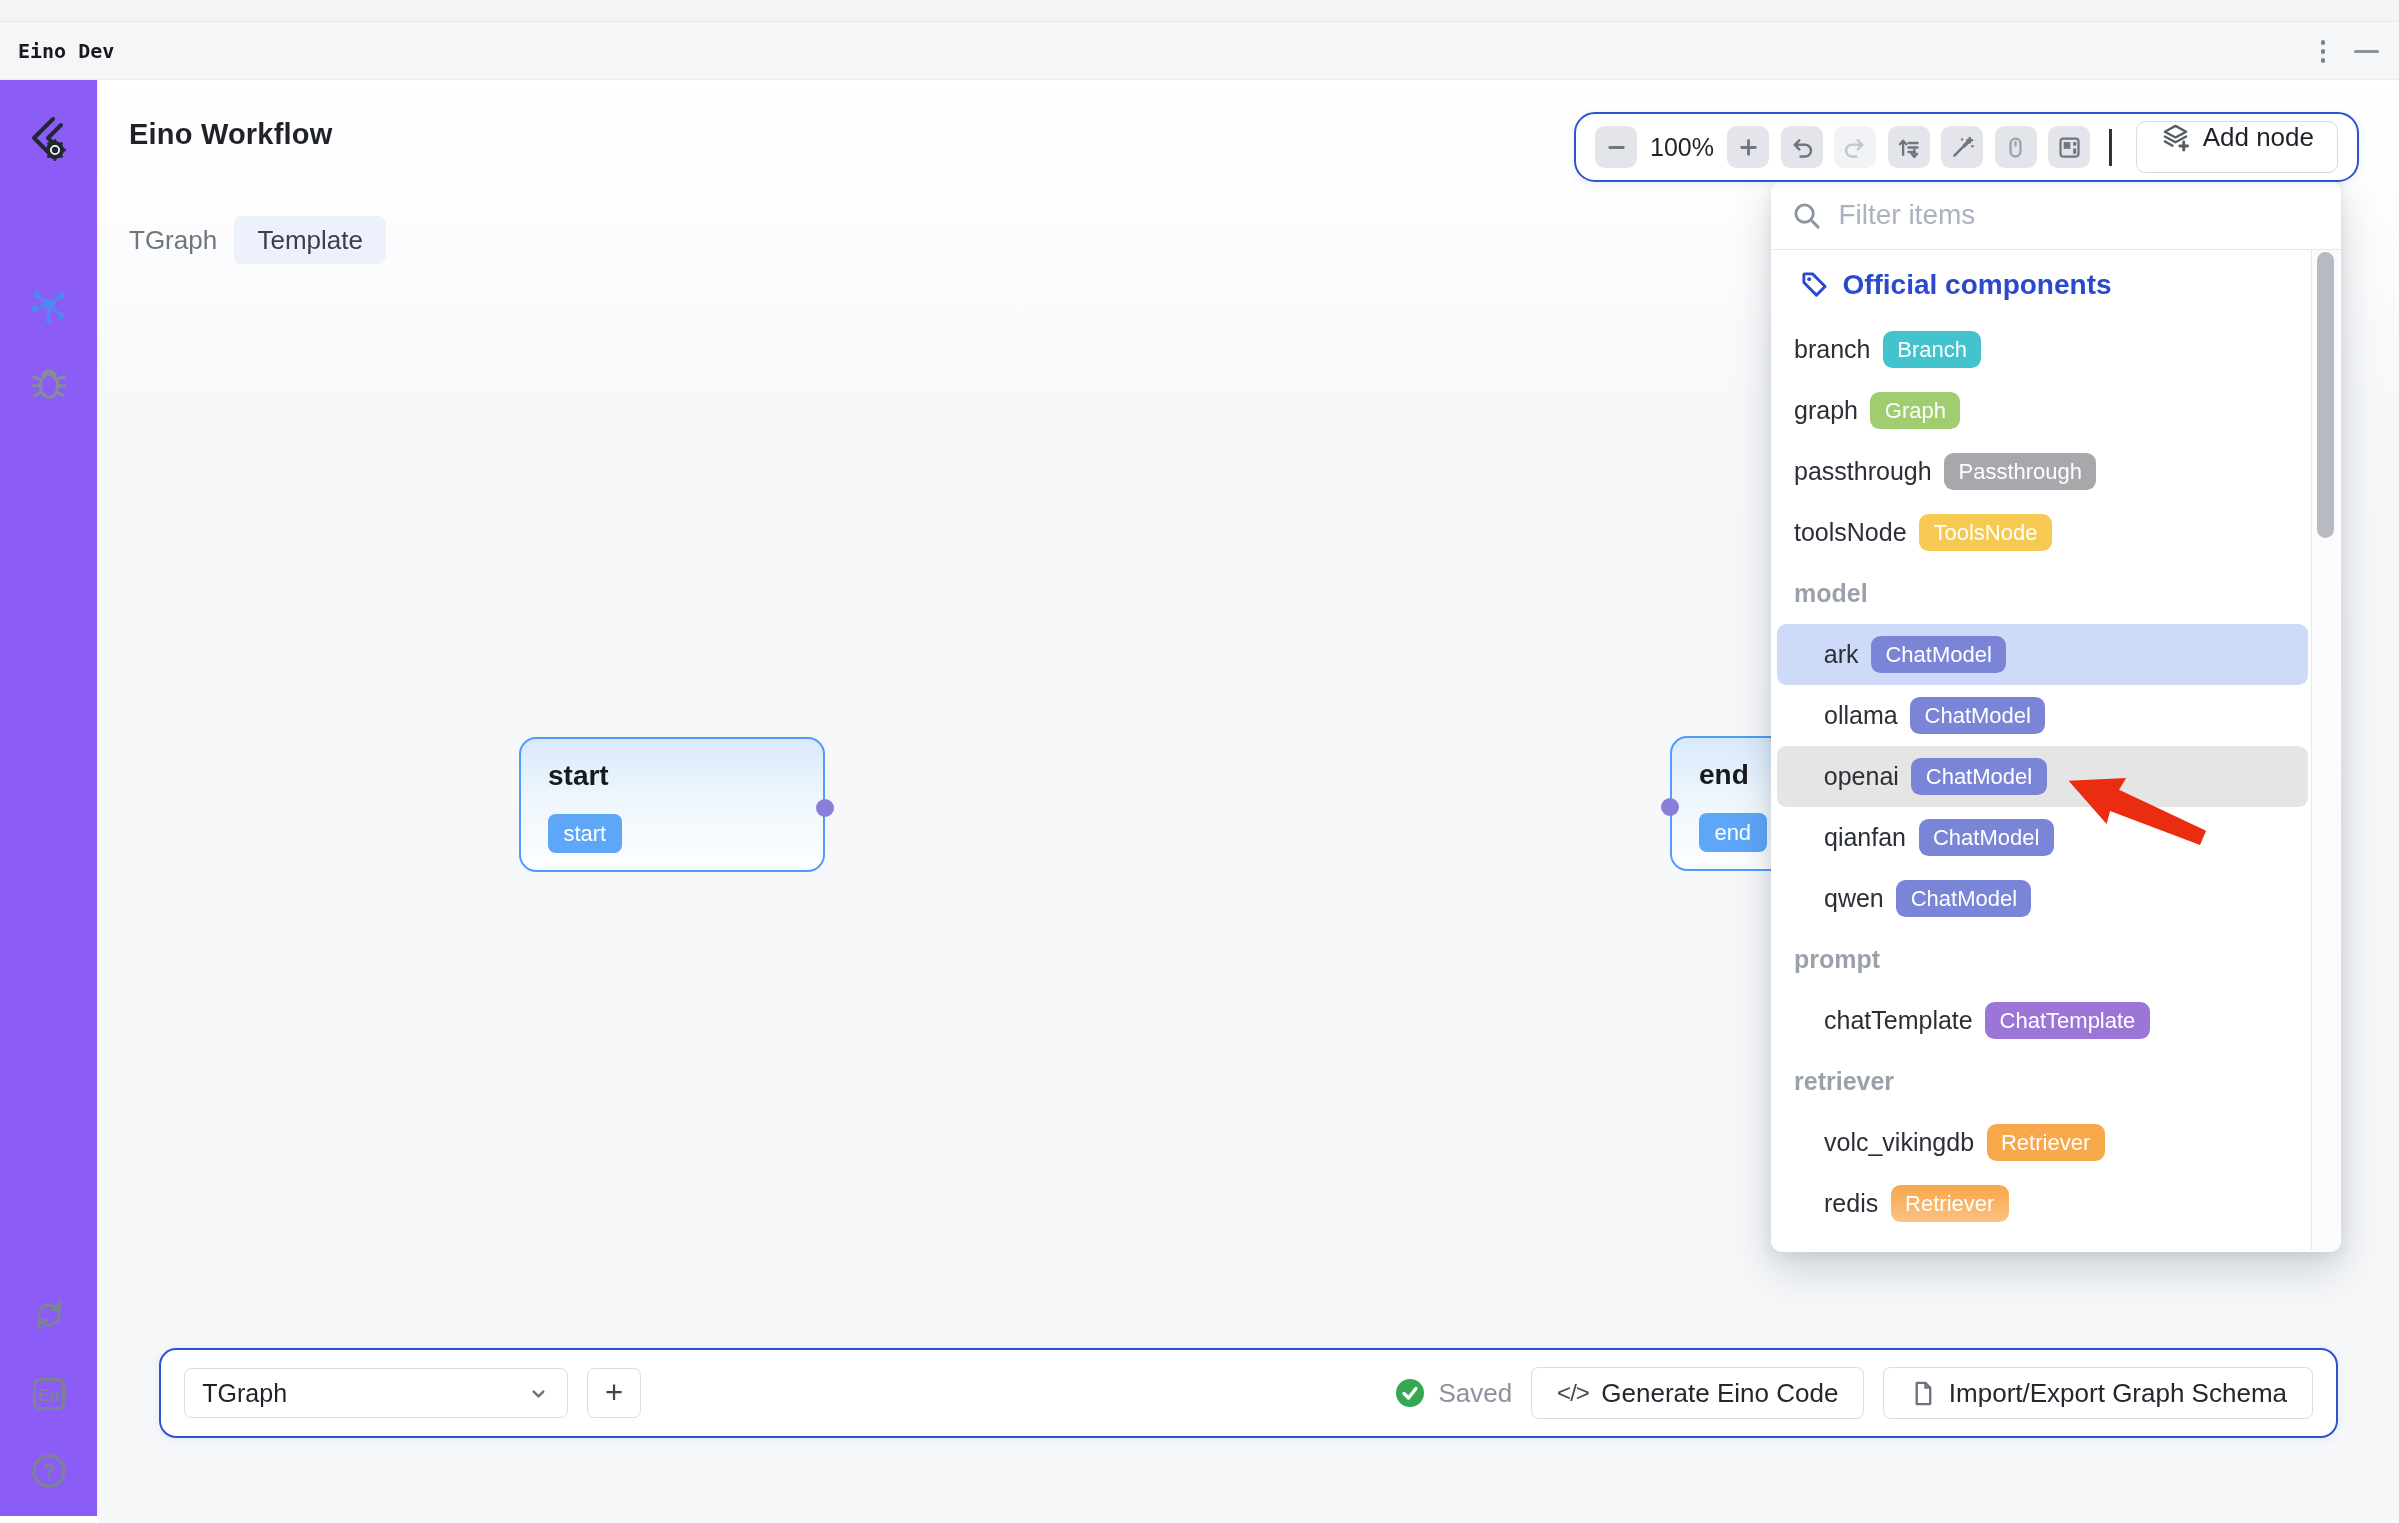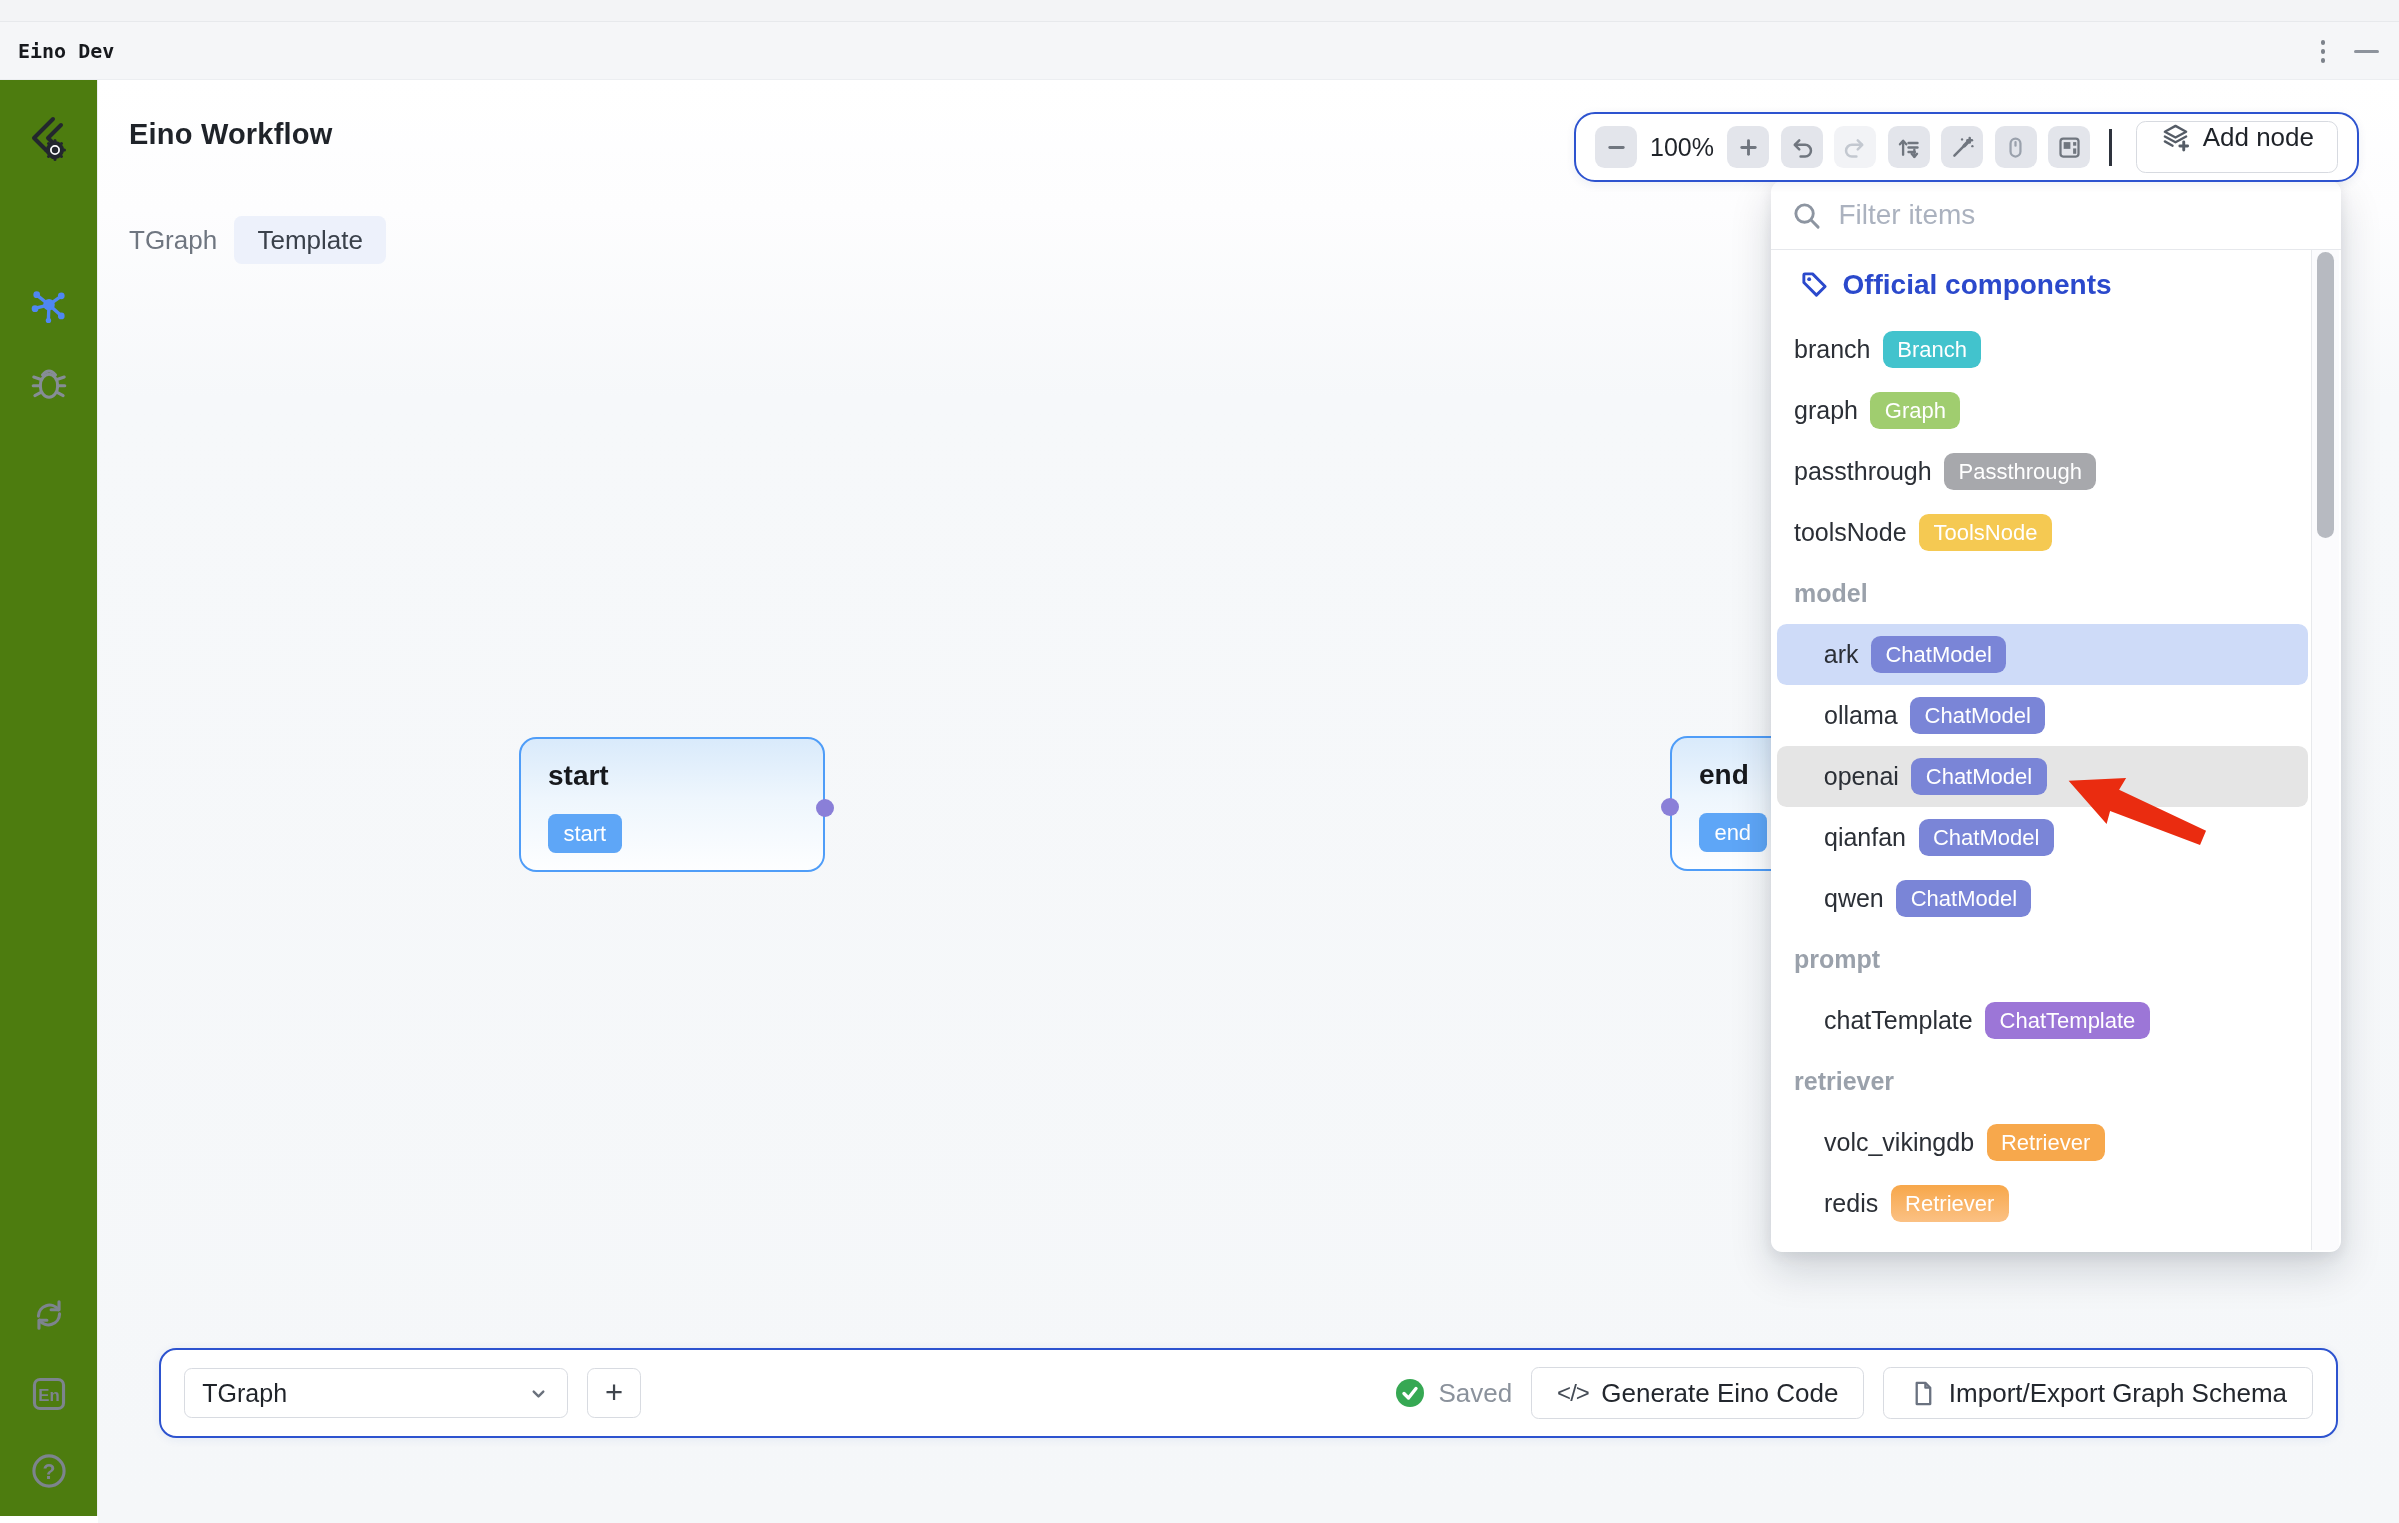--- a/index.html
+++ b/index.html
@@ -13,21 +13,21 @@
   .top-strip{position:absolute;left:0;top:0;width:2400px;height:21px;background:#f3f4f6;}
   .titlebar{position:absolute;left:0;top:21px;width:2400px;height:59px;background:#f5f6f8;
     border-top:1.9px solid #e7e9ec;border-bottom:1.9px solid #eceef1;box-sizing:border-box;
     display:flex;align-items:center;}
   .win-title{font-family:"DejaVu Sans Mono","Liberation Mono",monospace;font-weight:bold;font-size:20px;color:#17191d;margin-left:18px;}
   .win-controls{position:absolute;right:21px;top:0;height:59px;display:flex;align-items:center;gap:25px;}
   .kebab{display:flex;flex-direction:column;gap:4.8px;padding:3.8px;}
   .kebab i{width:4.3px;height:4.3px;border-radius:50%;background:#7c828b;}
   .minimize-bar{width:25px;height:3.8px;border-radius:1.9px;background:#8d939c;}
   
-  .sidebar{position:absolute;left:0;top:80px;width:98px;bottom:8px;background:#4d7c0f;border-right:1.4px solid #eceef1;box-sizing:border-box;}
+  .sidebar{position:absolute;left:0;top:80px;width:98px;bottom:8px;background:#8b5cf6;border-right:1.4px solid #eceef1;box-sizing:border-box;}
   .side-ic{position:absolute;left:50%;transform:translateX(-50%);display:flex;align-items:center;justify-content:center;}
   
   .main{position:absolute;left:98px;top:80px;right:0;bottom:0;
     background:linear-gradient(180deg,#ffffff 0%,#fdfdfe 9%,#f6f8fa 22%,#f5f7f9 100%);}
   .page-title{position:absolute;left:31px;top:38px;font-size:29px;font-weight:700;color:#1f2329;letter-spacing:0.2px;}
   .tabs{position:absolute;left:31px;top:136px;display:flex;align-items:center;gap:17.3px;}
   .tab-plain{font-size:26px;color:#6f7680;}
   .tab-chip{font-size:26px;color:#3a414b;background:#edf1fb;border-radius:7.7px;padding:8.6px 23px;}
   
   .node{position:absolute;width:306px;height:135px;border:2.9px solid #4f9df8;border-radius:17.3px;box-sizing:border-box;

